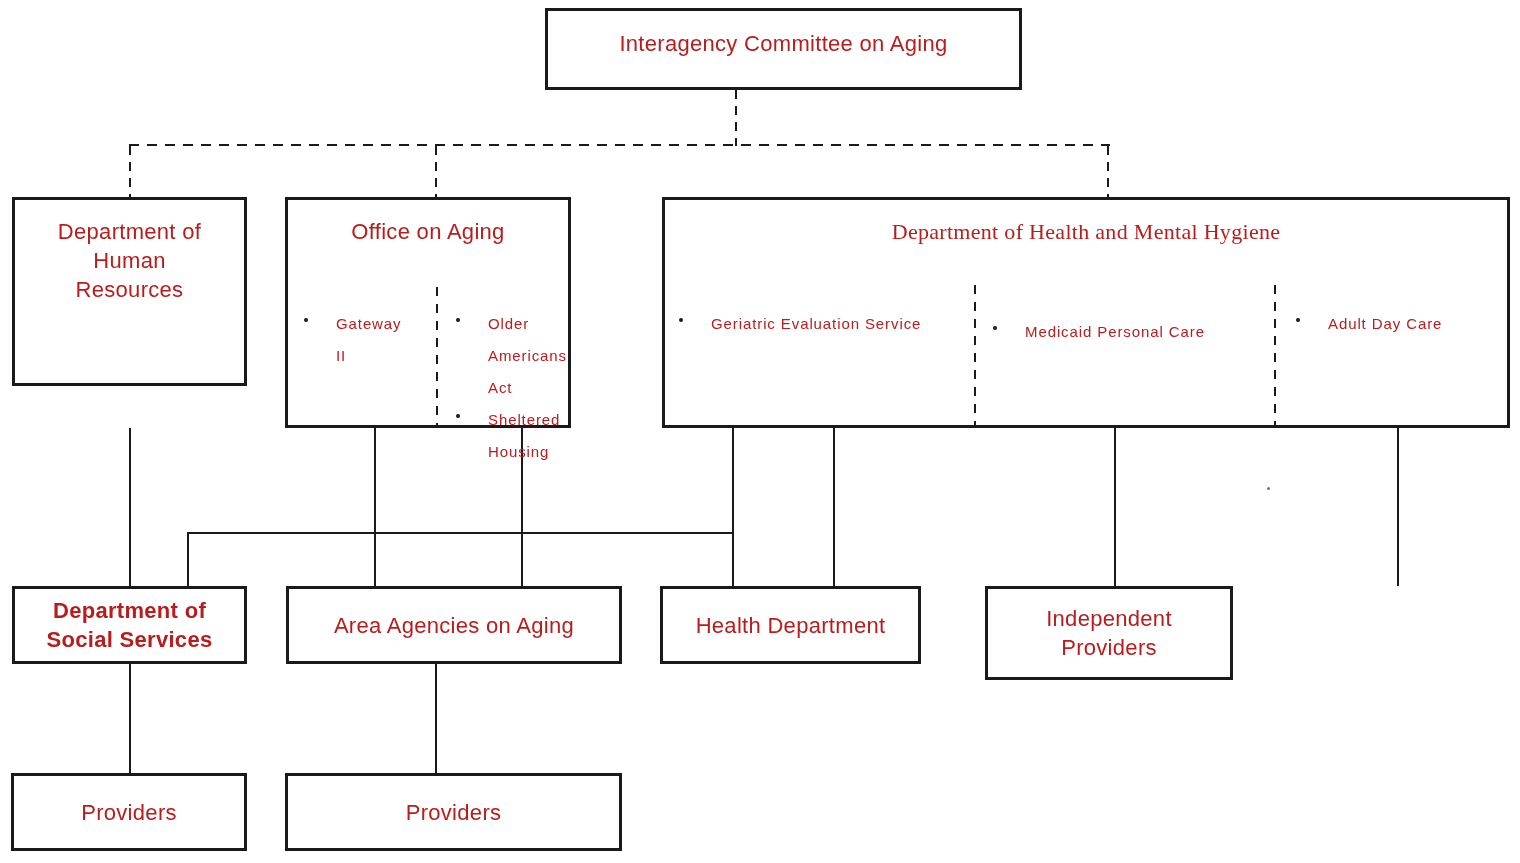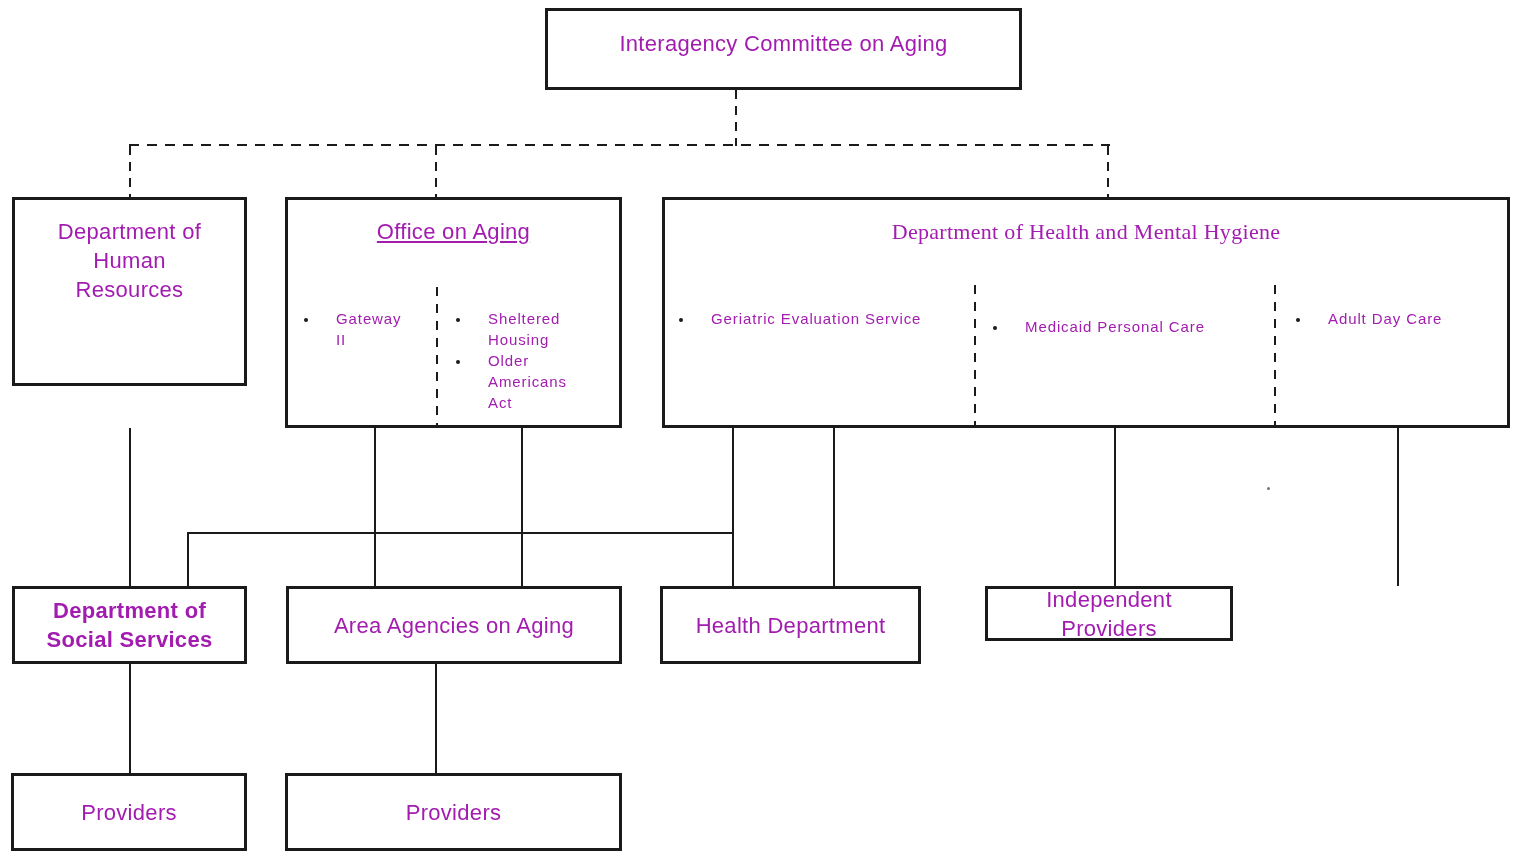--- a/index.html
+++ b/index.html
@@ -6,21 +6,21 @@
     margin: 0;
     padding: 0;
     background: #ffffff;
   }
   .canvas {
     position: relative;
     width: 1520px;
     height: 863px;
     background: #ffffff;
     font-family: "Liberation Sans", "DejaVu Sans", sans-serif;
-    color: #a21caf;
+    color: #b91c1c;
     overflow: hidden;
   }
   .box {
     position: absolute;
     box-sizing: border-box;
     border: 3px solid #1a1a1a;
     background: #ffffff;
   }
   .box-title {
     font-size: 22px;
@@ -39,21 +39,21 @@
     position: absolute;
     margin: 0;
     padding: 0;
     list-style: none;
   }
   .bullet {
     display: flex;
     align-items: flex-start;
     font-size: 15px;
     letter-spacing: 0.9px;
-    line-height: 21px;
+    line-height: 32px;
   }
   .dot {
     flex: none;
     width: 4px;
     height: 4px;
     border-radius: 50%;
     background: #1a1a1a;
     margin: 10px 28px 0 2px;
   }
   .line {
@@ -114,36 +114,36 @@
   <div class="box" style="left:545px; top:8px; width:477px; height:82px;">
     <div class="center-label" style="padding-bottom:12px;">
       <div class="box-title">Interagency Committee on Aging</div>
     </div>
   </div>
 
   <div class="box" style="left:12px; top:197px; width:235px; height:189px;">
     <div class="box-title" style="max-width:172px; margin:17px auto 0 auto;">Department of Human Resources</div>
   </div>
 
-  <div class="box" style="left:285px; top:197px; width:337px; height:231px;text-decoration:underline;">
+  <div class="box" style="left:285px; top:197px; width:286px; height:231px;">
     <div class="box-title" style="margin-top:17px;">Office on Aging</div>
     <ul class="bullet-list" style="left:14px; top:108px; width:130px;">
       <li class="bullet">
         <span class="dot"></span>
         <span style="width:72px;">Gateway II</span>
       </li>
     </ul>
     <ul class="bullet-list" style="left:166px; top:108px; width:160px;">
       <li class="bullet">
         <span class="dot"></span>
+        <span style="width:92px;">Older Americans Act</span>
+      </li>
+      <li class="bullet">
+        <span class="dot"></span>
         <span style="width:92px;">Sheltered Housing</span>
-      </li>
-      <li class="bullet">
-        <span class="dot"></span>
-        <span style="width:92px;">Older Americans Act</span>
       </li>
     </ul>
   </div>
   <div class="divider-dash" style="left:436px; top:287px; height:139px;"></div>
 
   <div class="box" style="left:662px; top:197px; width:848px; height:231px;">
     <div class="box-title" style="margin-top:17px;font-family:Liberation Serif, serif;">Department of Health and Mental Hygiene</div>
     <ul class="bullet-list" style="left:12px; top:108px;text-align:right;">
       <li class="bullet">
         <span class="dot"></span>
@@ -177,21 +177,21 @@
       <div class="box-title">Area Agencies on Aging</div>
     </div>
   </div>
 
   <div class="box" style="left:660px; top:586px; width:261px; height:78px;">
     <div class="center-label">
       <div class="box-title">Health Department</div>
     </div>
   </div>
 
-  <div class="box" style="left:985px; top:586px; width:248px; height:55px;">
+  <div class="box" style="left:985px; top:586px; width:248px; height:94px;">
     <div class="center-label">
       <div class="box-title" style="max-width:172px;">Independent Providers</div>
     </div>
   </div>
 
 
   <div class="box" style="left:11px; top:773px; width:236px; height:78px;">
     <div class="center-label">
       <div class="box-title">Providers</div>
     </div>

